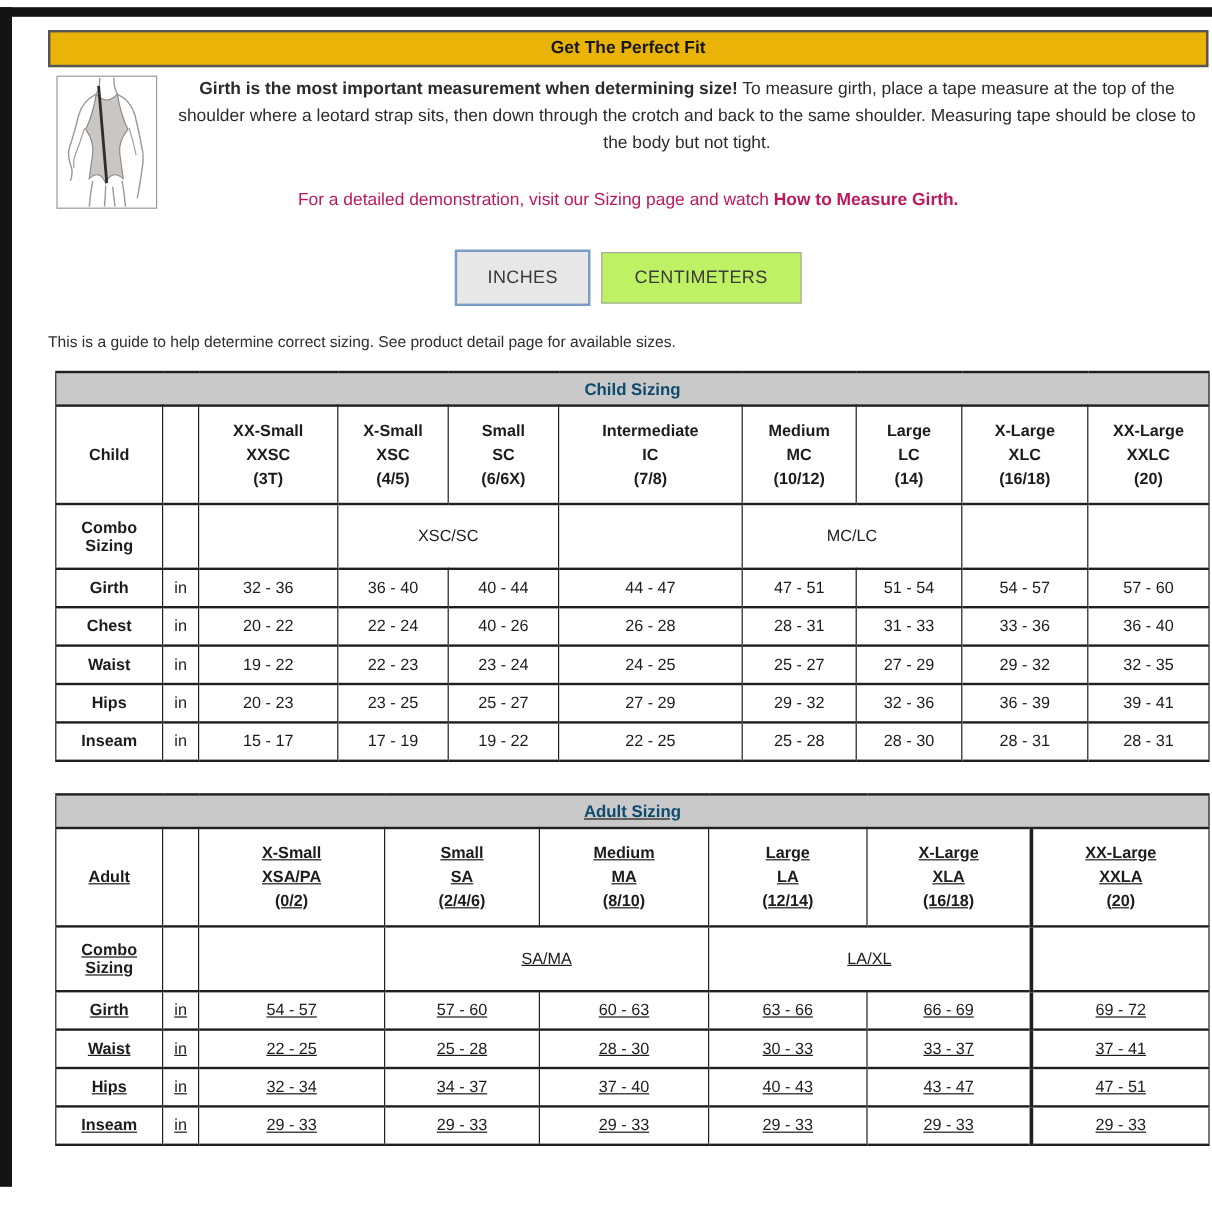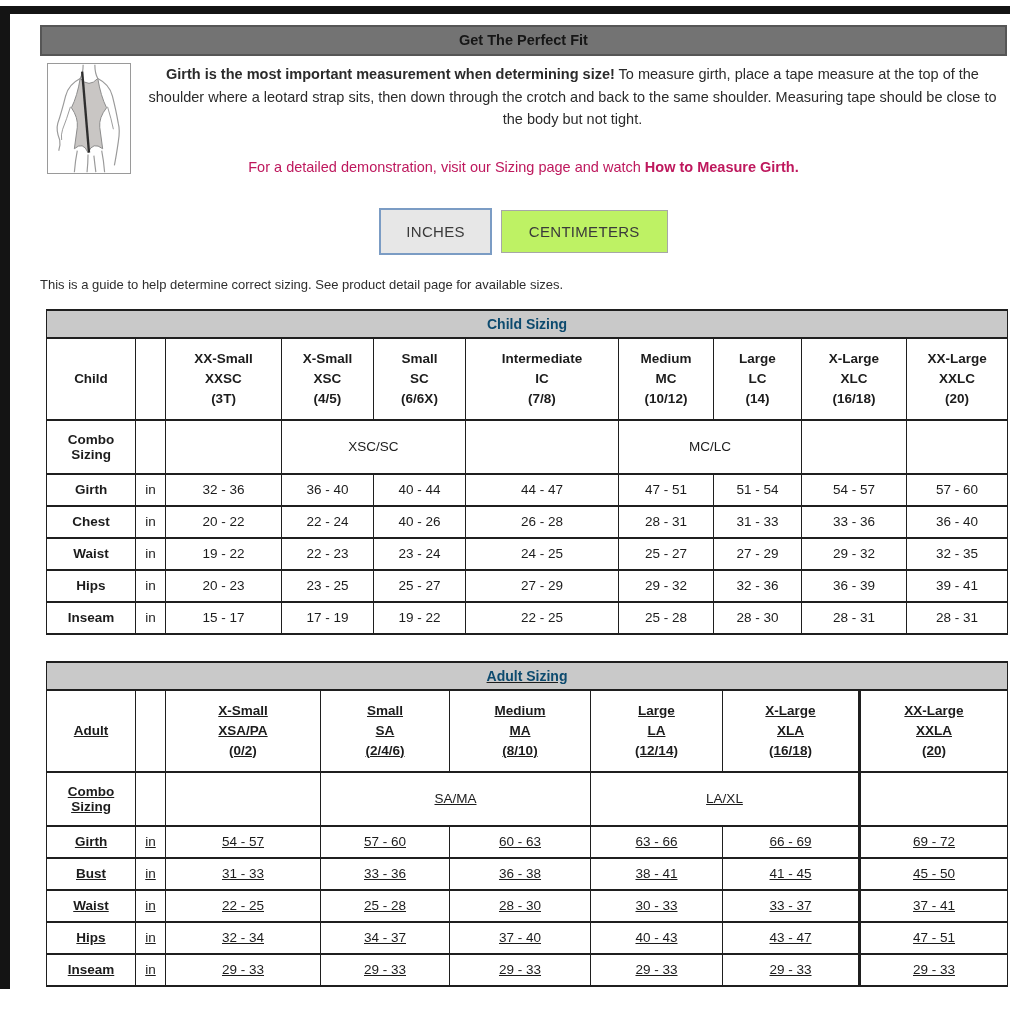--- a/index.html
+++ b/index.html
@@ -9,21 +9,21 @@
     background: #ffffff;
     color: #1e1e1e;
   }
   .page { position: relative; width: 1010px; height: 1010px; background: #fff; overflow: hidden; }
   .frame-top  { position: absolute; top: 6px; left: 0; width: 1010px; height: 8px;  background: #141414; }
   .frame-left { position: absolute; top: 6px; left: 0; width: 10px;  height: 983px; background: #141414; }
   .content { position: absolute; top: 25px; left: 40px; width: 967px; }
 
   .title-bar {
     height: 31px; line-height: 27px;
-    background: #737373; border: 2px solid #565656;
+    background: #eab308; border: 2px solid #565656;
     text-align: center; font-weight: bold; font-size: 14.5px; color: #161616;
   }
 
   .intro { position: relative; margin-top: 7px; }
   .figure-box {
     position: absolute; top: 0; left: 7px;
     width: 84px; height: 111px;
     border: 1px solid #9a9a9a; background: #fff;
   }
   .figure-box svg { display: block; width: 100%; height: 100%; }
@@ -295,30 +295,20 @@
           <th>Girth</th>
           <td>in</td>
           <td>54 - 57</td>
           <td>57 - 60</td>
           <td>60 - 63</td>
           <td>63 - 66</td>
           <td>66 - 69</td>
           <td class="xxl">69 - 72</td>
         </tr>
         <tr class="data-row">
-          <th>Bust</th>
-          <td>in</td>
-          <td>31 - 33</td>
-          <td>33 - 36</td>
-          <td>36 - 38</td>
-          <td>38 - 41</td>
-          <td>41 - 45</td>
-          <td class="xxl">45 - 50</td>
-        </tr>
-        <tr class="data-row">
           <th>Waist</th>
           <td>in</td>
           <td>22 - 25</td>
           <td>25 - 28</td>
           <td>28 - 30</td>
           <td>30 - 33</td>
           <td>33 - 37</td>
           <td class="xxl">37 - 41</td>
         </tr>
         <tr class="data-row">

